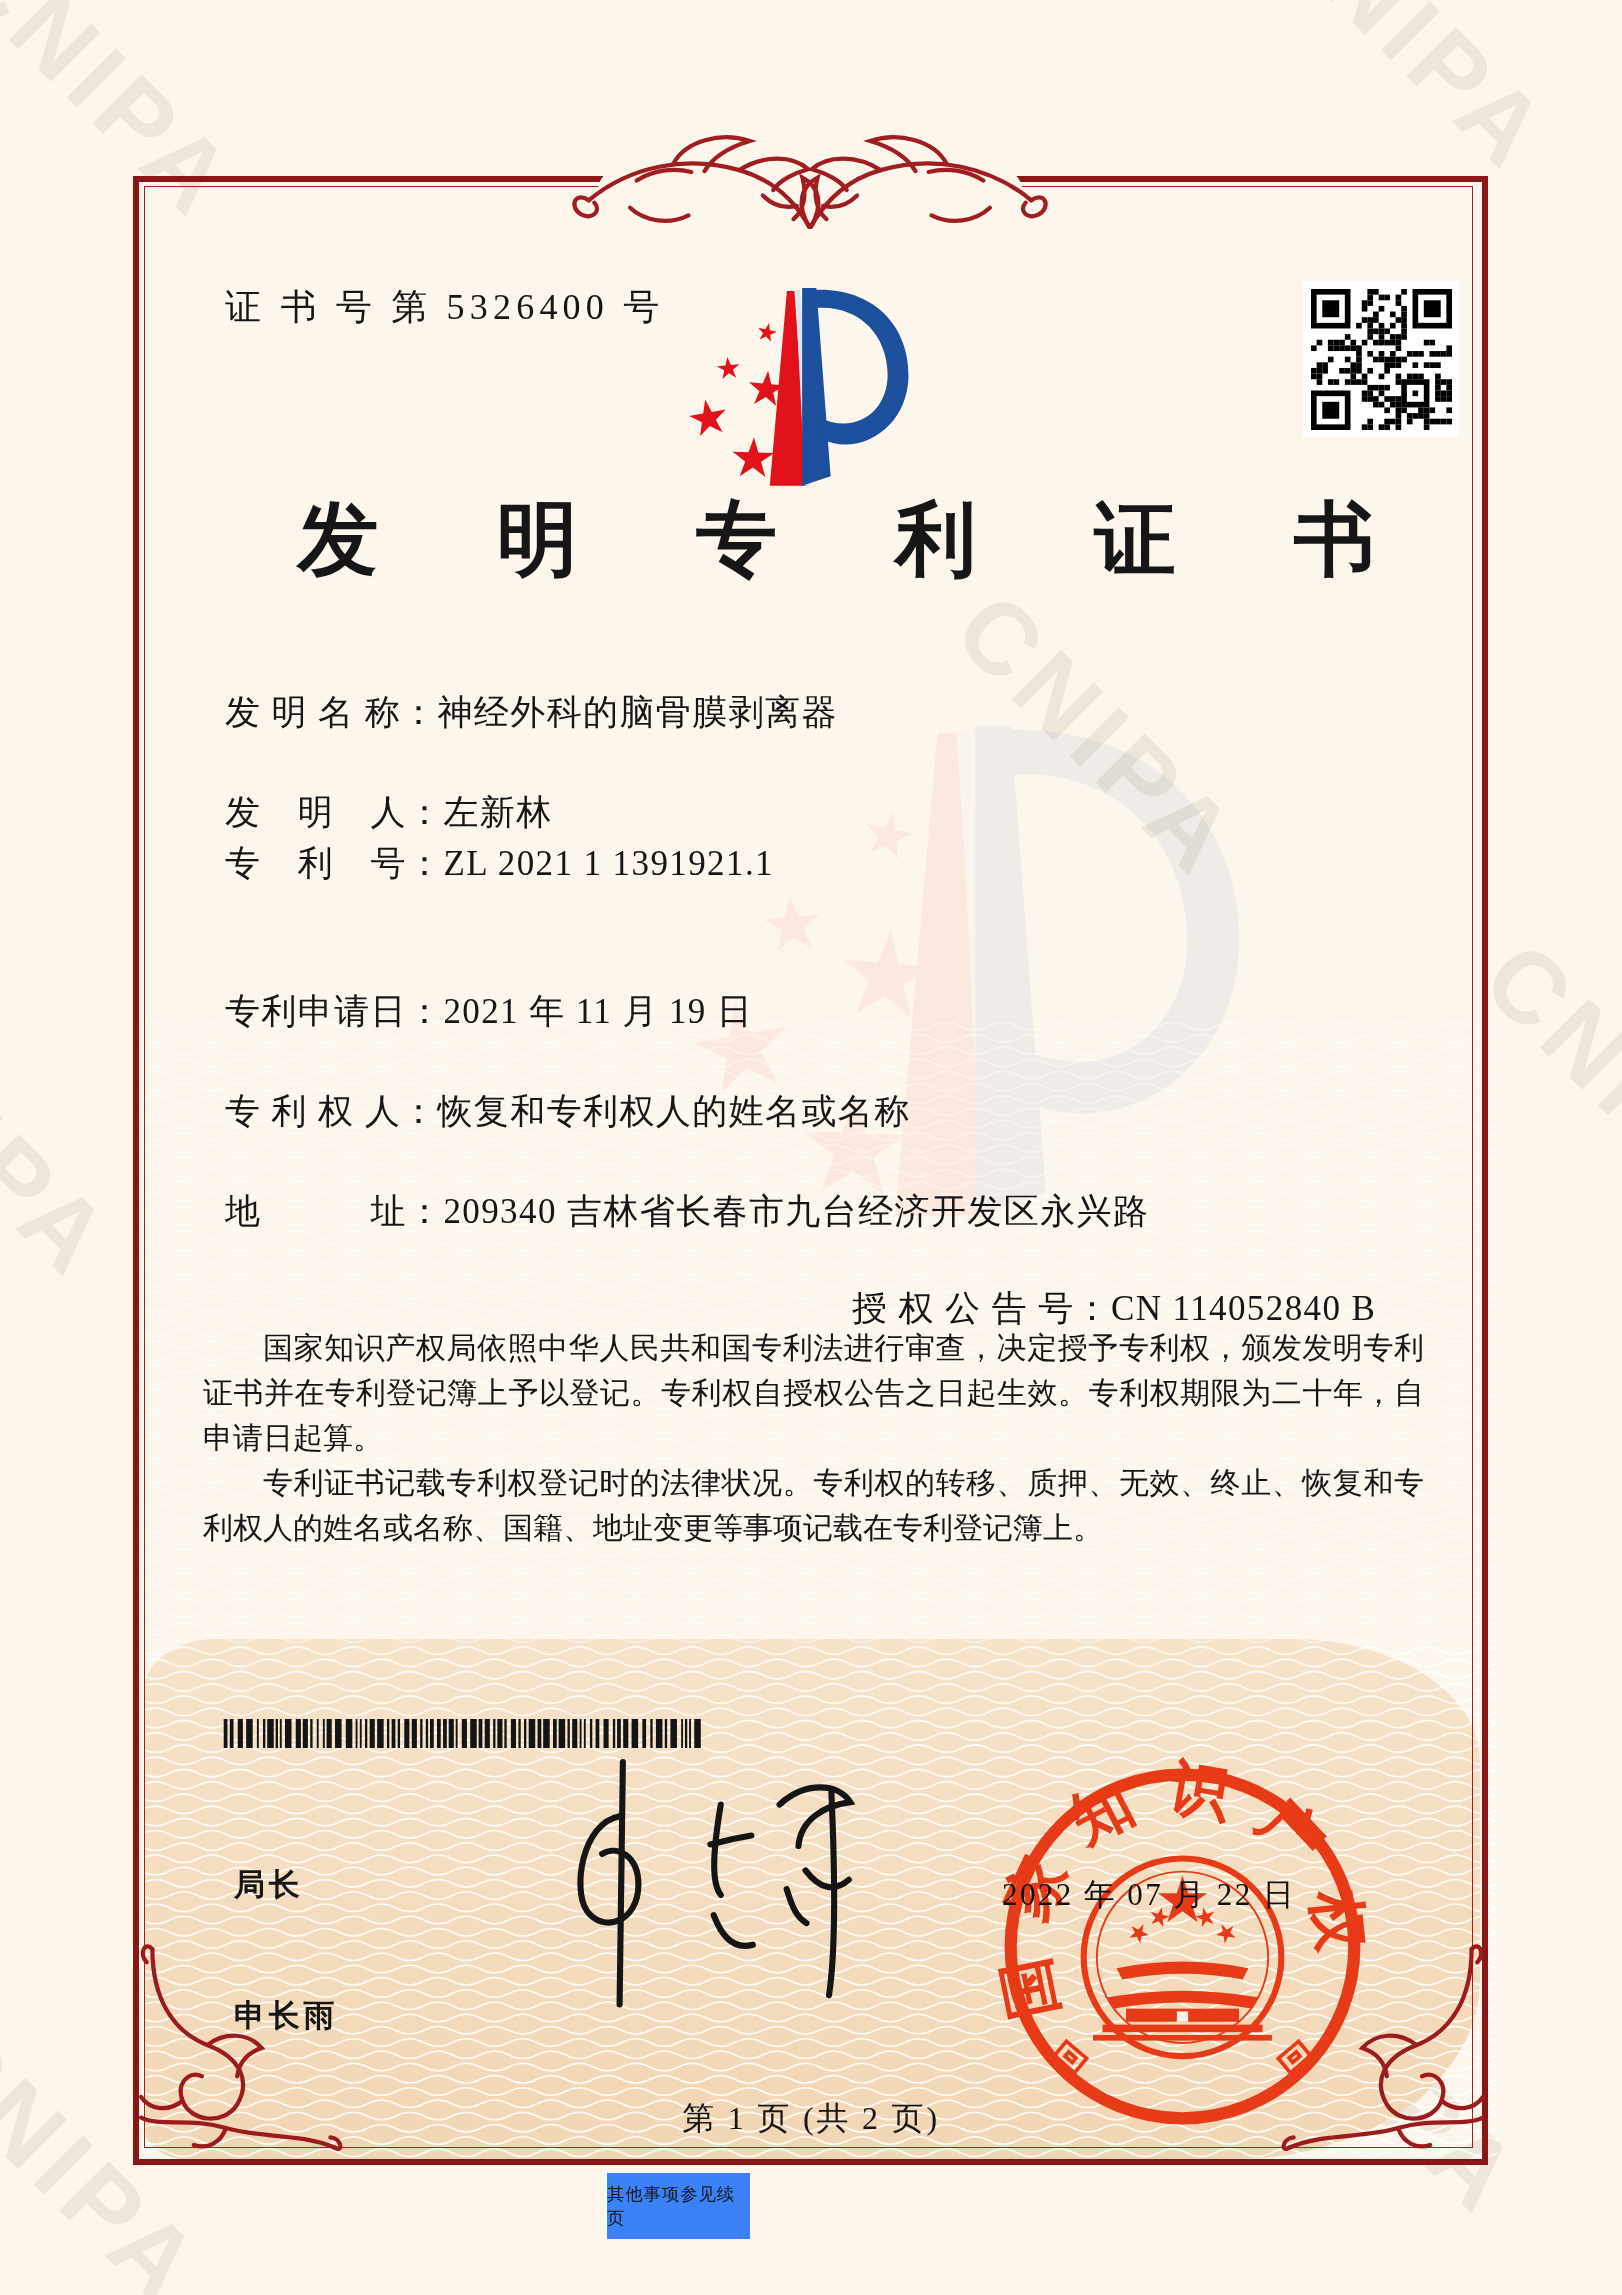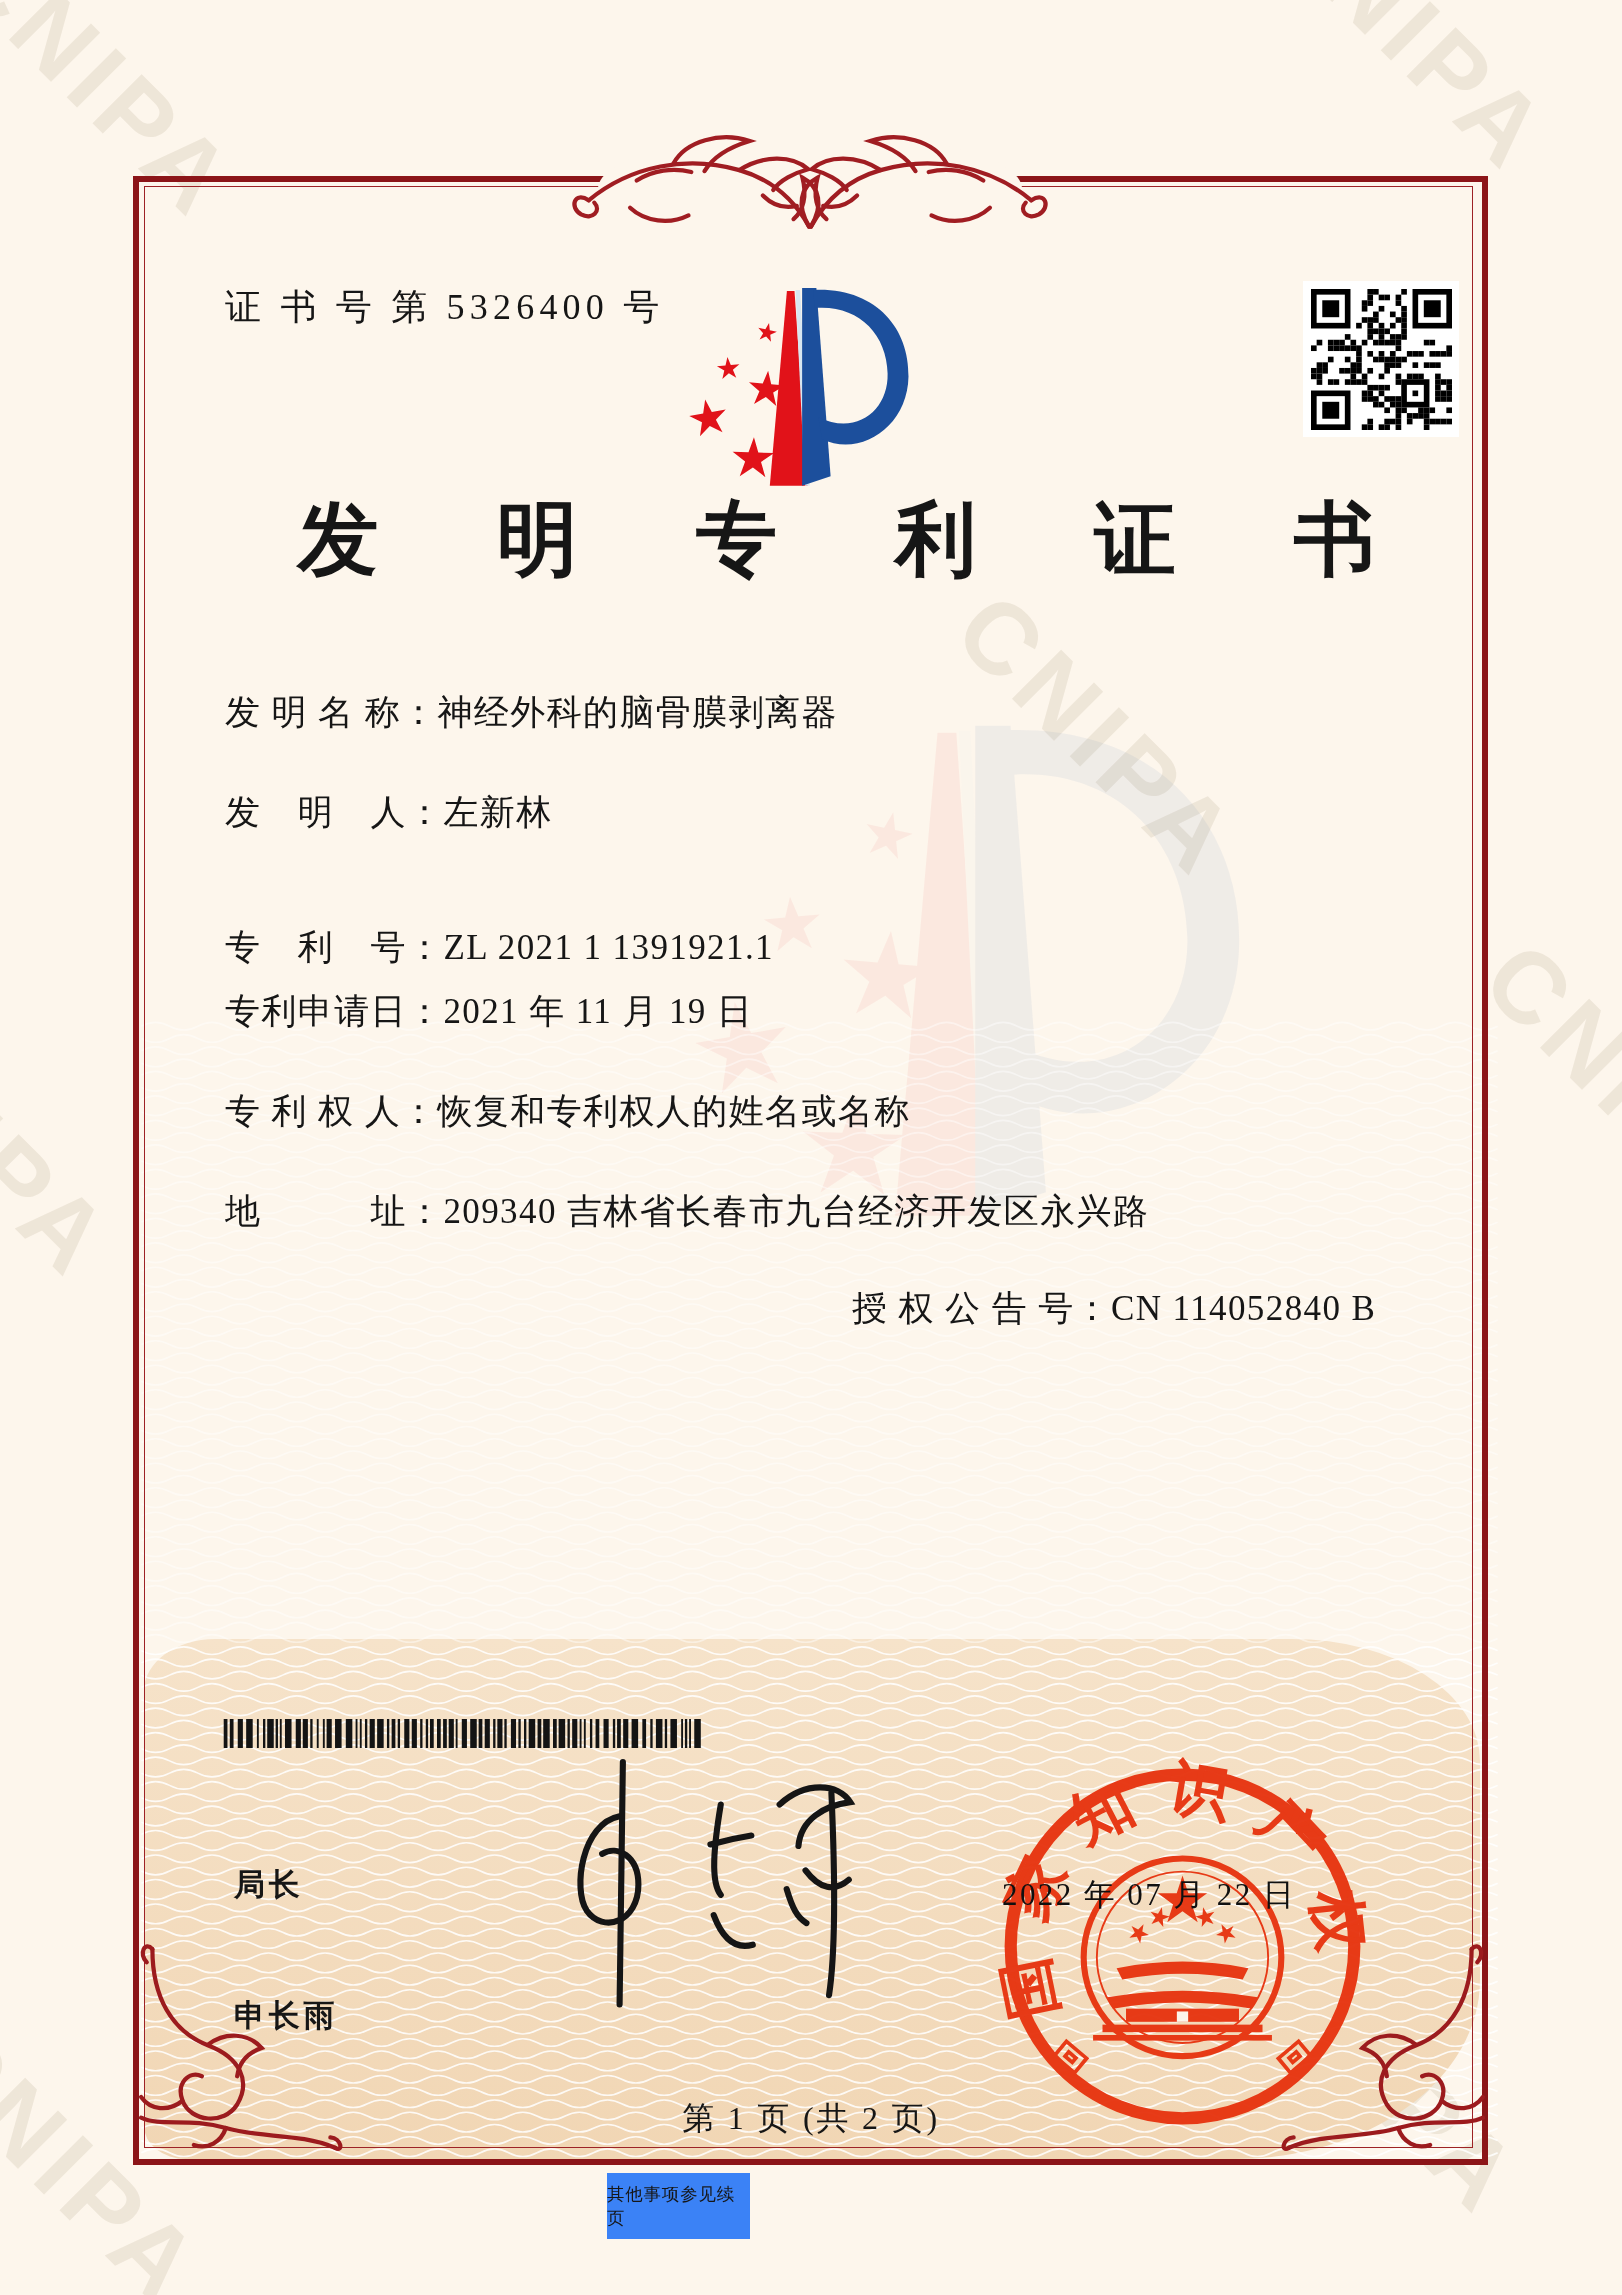--- a/index.html
+++ b/index.html
@@ -408,37 +408,41 @@
   </div>
 
   <div class="abs title" style="top:486px;">发 明 专 利 证 书</div>
 
   <div class="abs frow" style="top:689px;">
     <span class="flabel">发 明 名 称：</span><span>神经外科的脑骨膜剥离器</span>
   </div>
   <div class="abs frow" style="top:789px;">
     <span class="flabel">发　明　人：</span><span>左新林</span>
   </div>
-  <div class="abs frow" style="top:924px;">
+  <div class="abs frow" style="top:840px;">
     <span class="flabel">专　利　号：</span><span>ZL 2021 1 1391921.1</span>
   </div>
   <div class="abs frow" style="top:988px;">
     <span class="flabel">专利申请日：</span><span>2021 年 11 月 19 日</span>
   </div>
   <div class="abs frow" style="top:1088px;">
     <span class="flabel">专 利 权 人：</span><span>恢复和专利权人的姓名或名称</span>
   </div>
   <div class="abs frow" style="top:1188px;">
     <span class="flabel">地　　　址：</span><span>209340 吉林省长春市九台经济开发区永兴路</span>
   </div>
 
   <div class="abs frow" style="left:852px;top:1285px;">
     <span class="flabel">授 权 公 告 号：</span><span>CN 114052840 B</span>
   </div>
 
+  <div class="abs body-text" style="top:1325px;">
+    <p>国家知识产权局依照中华人民共和国专利法进行审查，决定授予专利权，颁发发明专利证书并在专利登记簿上予以登记。专利权自授权公告之日起生效。专利权期限为二十年，自申请日起算。</p>
+    <p>专利证书记载专利权登记时的法律状况。专利权的转移、质押、无效、终止、恢复和专利权人的姓名或名称、国籍、地址变更等事项记载在专利登记簿上。</p>
+  </div>
 
   <svg class="abs" style="left:222px;top:1719px;" id="barcode-svg" width="488" height="29" viewBox="0 0 1036 62">
       <rect x="0" y="0" width="8" height="62" fill="#141414"></rect>
       <rect x="13" y="0" width="8" height="62" fill="#141414"></rect>
       <rect x="30" y="0" width="11" height="62" fill="#141414"></rect>
       <rect x="48" y="0" width="14" height="62" fill="#141414"></rect>
       <rect x="71" y="0" width="4" height="62" fill="#141414"></rect>
       <rect x="84" y="0" width="5" height="62" fill="#141414"></rect>
       <rect x="93" y="0" width="14" height="62" fill="#141414"></rect>
       <rect x="111" y="0" width="5" height="62" fill="#141414"></rect>

